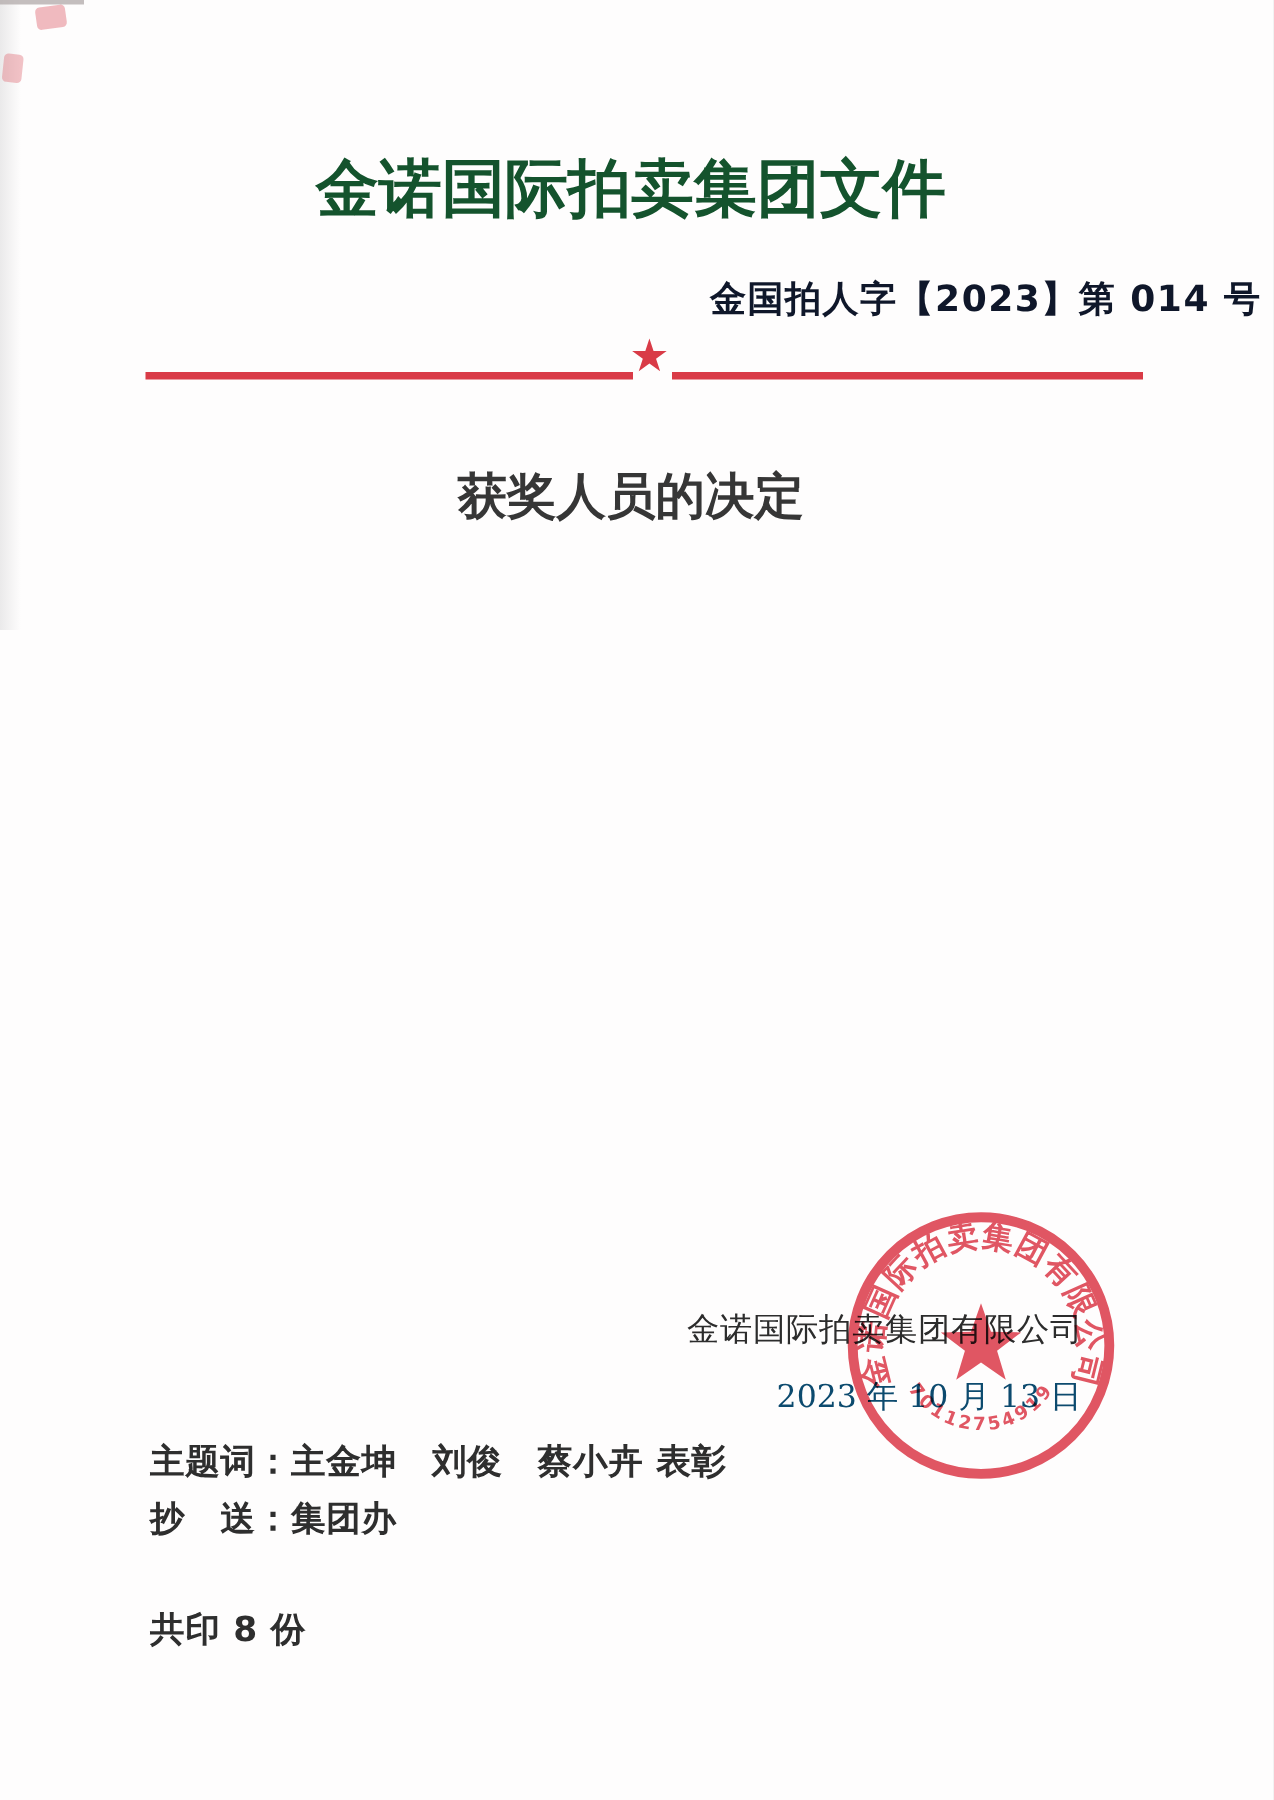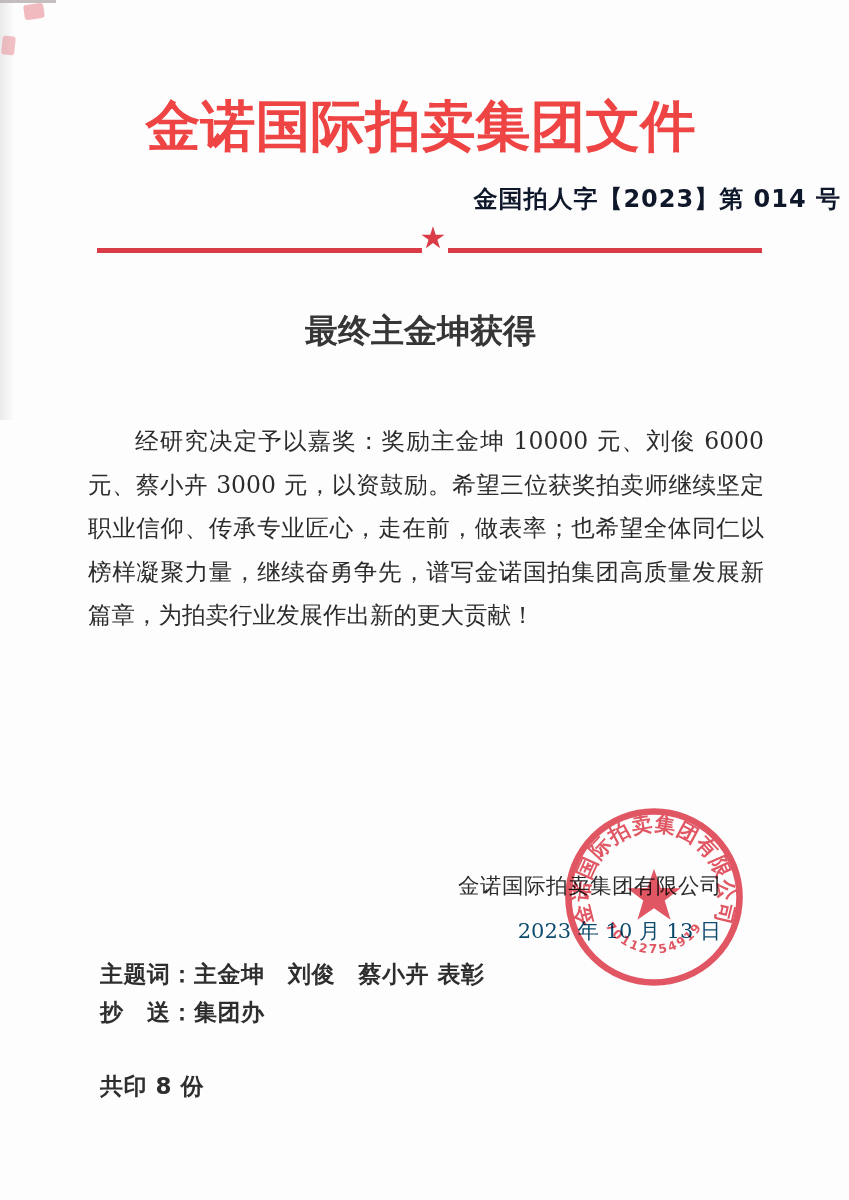--- a/index.html
+++ b/index.html
@@ -25,22 +25,22 @@
     background:rgba(223,105,115,0.45);border-radius:3px;transform:rotate(-8deg);
   }
   .red-smudge-b{
     position:absolute;left:2px;top:36px;width:13px;height:19px;
     background:rgba(223,105,115,0.4);border-radius:3px;transform:rotate(6deg);
   }
   
   .head-title{
     position:absolute;left:0;right:8px;top:90px;
     text-align:center;
-    font-size:55px;line-height:72px;font-weight:900;
-    color:#ef4444;letter-spacing:0px;
+    font-size:42px;line-height:72px;font-weight:900;
+    color:#14532d;letter-spacing:0px;
   }
   .doc-number{
     position:absolute;left:0;right:8px;top:183px;
     text-align:right;
     font-size:24px;font-weight:bold;color:#0f172a;letter-spacing:1px;
   }
   .rule-left,.rule-right{
     position:absolute;top:248px;height:5px;background:#d93b47;
   }
   .rule-left{left:97px;width:325px;}
@@ -114,25 +114,24 @@
 
   <div class="head-title">金诺国际拍卖集团文件</div>
 
   <div class="doc-number">金国拍人字【2023】第 014 号</div>
 
   <div class="rule-left"></div>
   <div class="rule-right"></div>
   <div class="rule-star">★</div>
 
   <div class="doc-title">
-    <div>最终主金坤获得</div>
+    <div>获奖人员的决定</div>
   </div>
 
   <div class="body-text">
-    <p>经研究决定予以嘉奖：奖励主金坤 10000 元、刘俊 6000 元、蔡小卉 3000 元，以资鼓励。希望三位获奖拍卖师继续坚定职业信仰、传承专业匠心，走在前，做表率；也希望全体同仁以榜样凝聚力量，继续奋勇争先，谱写金诺国拍集团高质量发展新篇章，为拍卖行业发展作出新的更大贡献！</p>
   </div>
 
   <div class="sig-company">金诺国际拍卖集团有限公司</div>
   <div class="sig-date">2023 年 10 月 13 日</div>
 
   <svg class="seal" viewBox="0 0 200 200" aria-hidden="true">
     <defs>
       <path id="sealTopArc" d="M 34.2 123.9 A 70 70 0 1 1 165.8 123.9"></path>
       <path id="sealBottomArc" d="M 48.0 130 A 60 60 0 0 0 152.0 130"></path>
     </defs>

